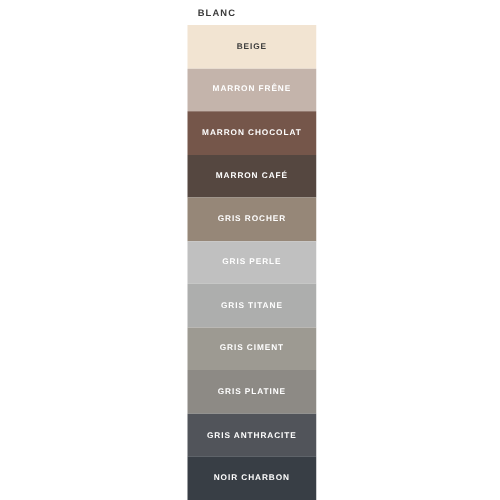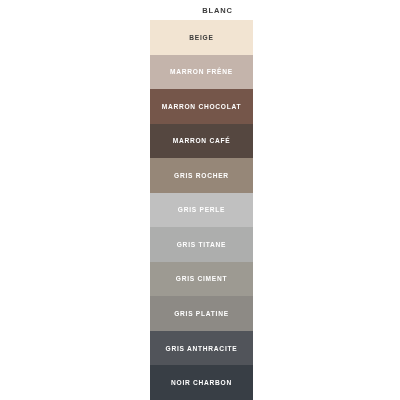--- a/index.html
+++ b/index.html
@@ -27,21 +27,20 @@
     height: 20px;
     display: flex;
     align-items: center;
     justify-content: center;
     font-size: 7.5px;
     font-weight: bold;
     letter-spacing: 0.9px;
     color: #3b3b3b;
     text-transform: uppercase;
     user-select: none;
-    padding-left: 44px;
   }
   #swatch-column {
     position: absolute;
     left: 150px;
     top: 20px;
     width: 103px;
     height: 380px;
     display: flex;
     flex-direction: column;
   }

